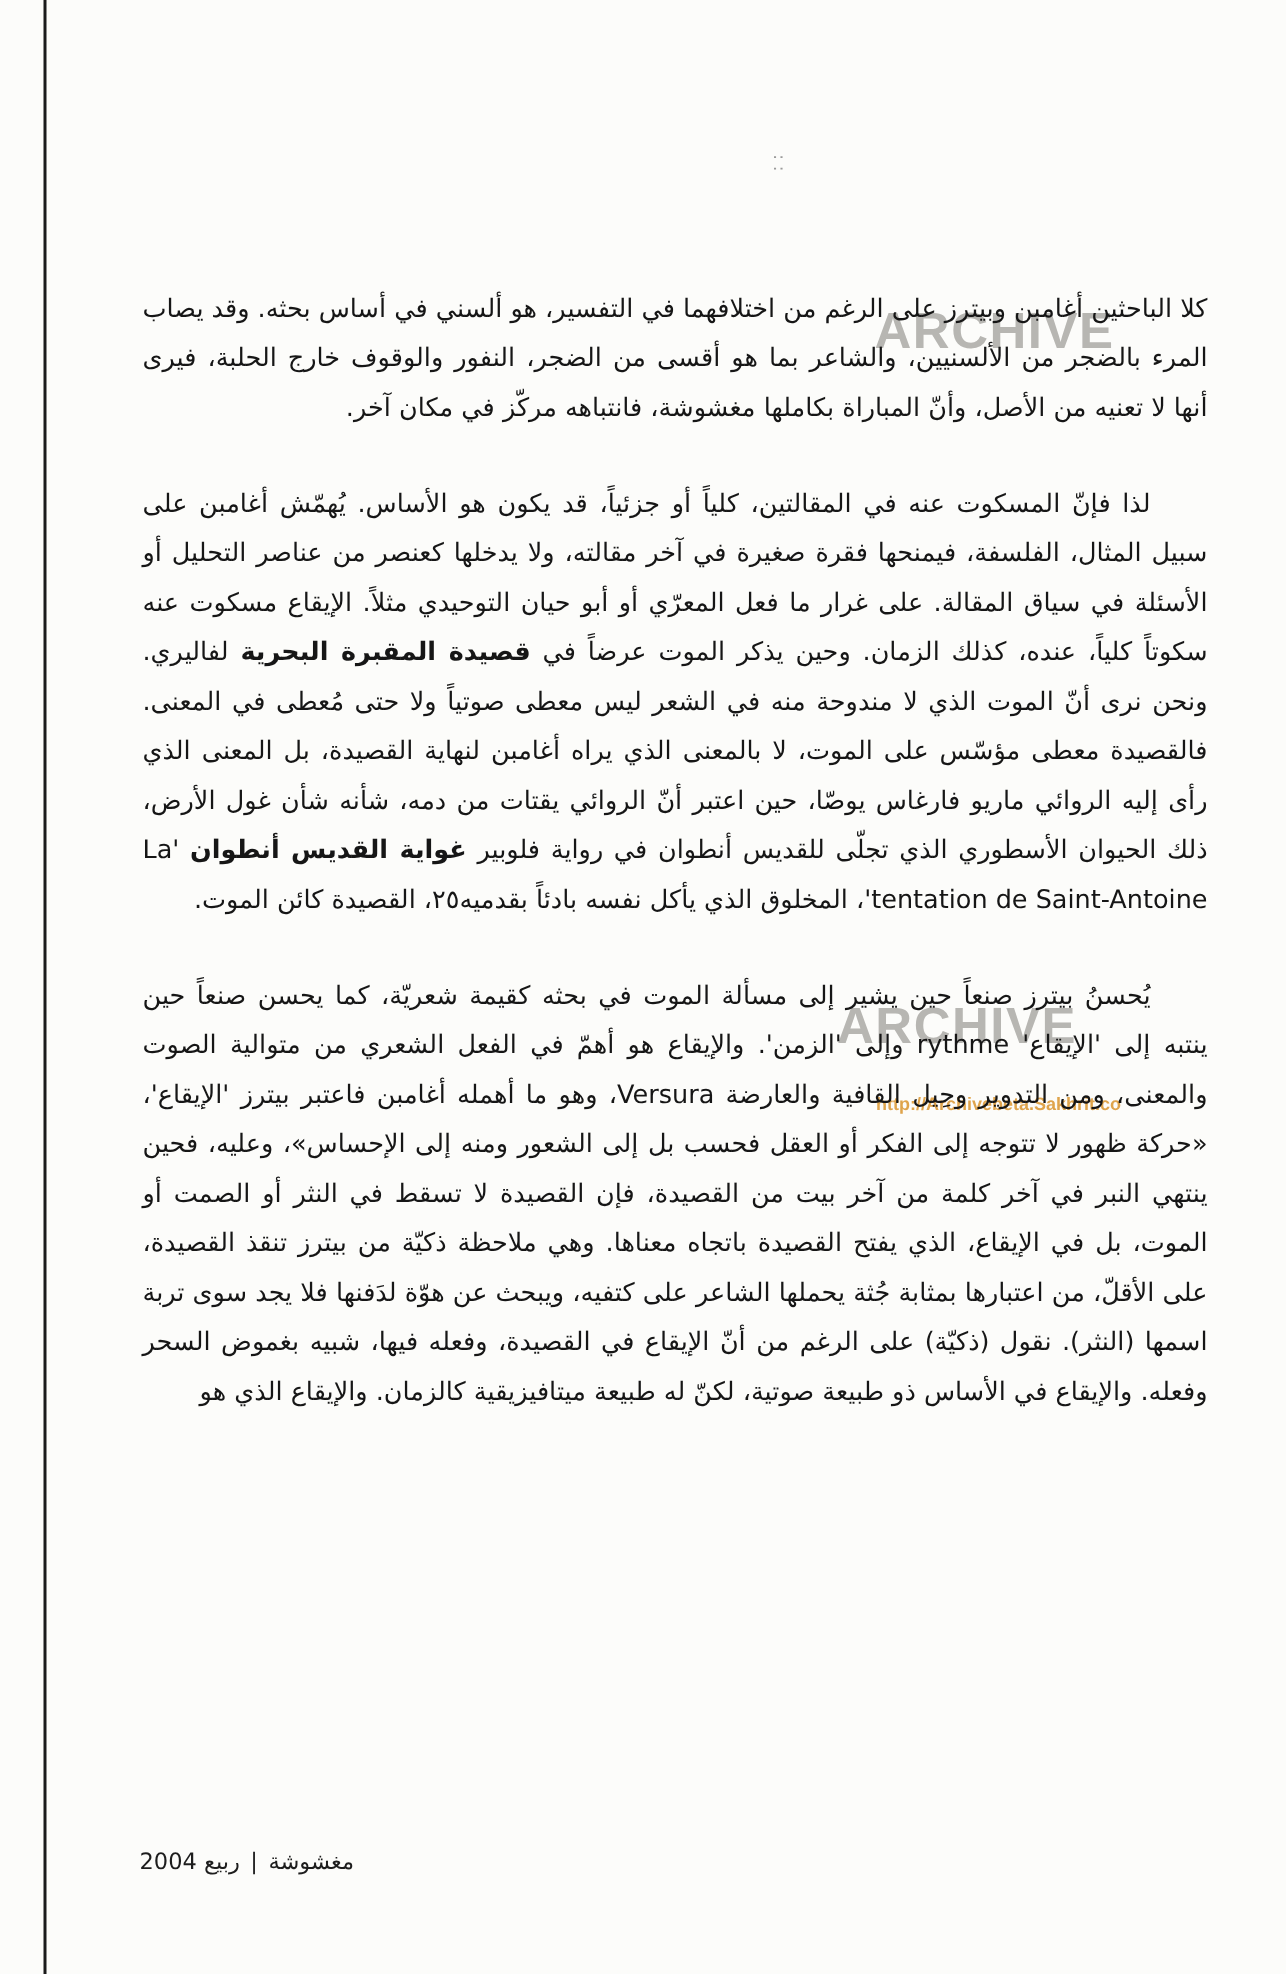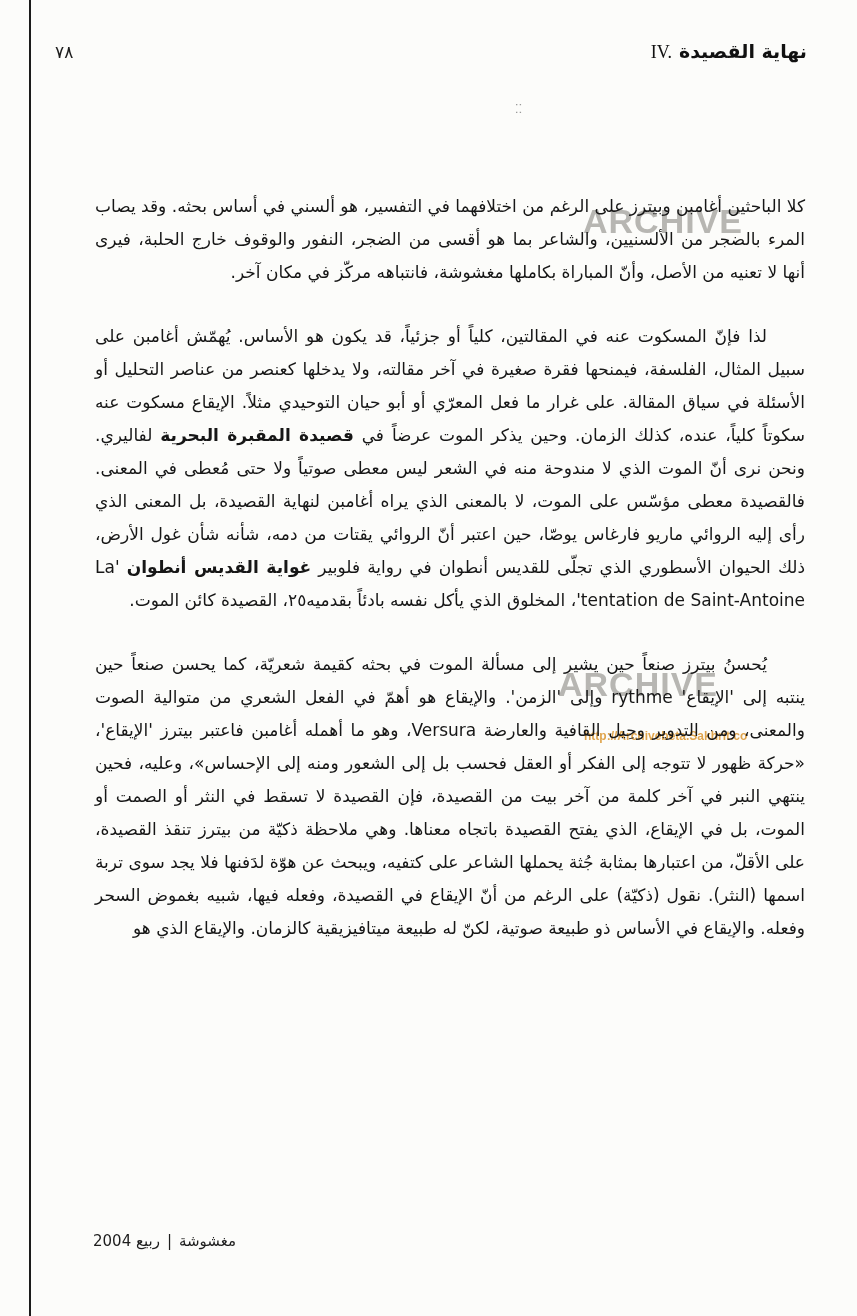--- a/index.html
+++ b/index.html
@@ -51,27 +51,20 @@
     display:flex; gap:7px; font-size:15px; color:#1d1d1d;
   }
 </style>
 </head>
 <body>
 
 <div class="page">
 
   <div class="edge-line"></div>
 
-  <div class="header">
-    <span class="pagenum">٧٨</span>
-    <span class="chapter">
-        <span class="roman">IV.</span>
-        <span class="chtitle">نهاية القصيدة</span>
-      </span>
-  </div>
 
   <div class="dots">::</div>
 
   <div class="wm wm1">ARCHIVE</div>
   <div class="wm wm2">ARCHIVE</div>
   <div class="wm-url">http://Archivebeta.Sakhrit.co</div>
 
   <main class="body-text">
     <p>كلا الباحثين أغامبن وبيترز على الرغم من اختلافهما في التفسير، هو ألسني في أساس بحثه. وقد يصاب المرء بالضجر من الألسنيين، والشاعر بما هو أقسى من الضجر، النفور والوقوف خارج الحلبة، فيرى أنها لا تعنيه من الأصل، وأنّ المباراة بكاملها مغشوشة، فانتباهه مركّز في مكان آخر.</p>
     <p><span>لذا فإنّ المسكوت عنه في المقالتين، كلياً أو جزئياً، قد يكون هو الأساس. يُهمّش أغامبن على سبيل المثال، الفلسفة، فيمنحها فقرة صغيرة في آخر مقالته، ولا يدخلها كعنصر من عناصر التحليل أو الأسئلة في سياق المقالة. على غرار ما فعل المعرّي أو أبو حيان التوحيدي مثلاً. الإيقاع مسكوت عنه سكوتاً كلياً، عنده، كذلك الزمان. وحين يذكر الموت عرضاً في </span><b>قصيدة المقبرة البحرية</b><span> لفاليري. ونحن نرى أنّ الموت الذي لا مندوحة منه في الشعر ليس معطى صوتياً ولا حتى مُعطى في المعنى. فالقصيدة معطى مؤسّس على الموت، لا بالمعنى الذي يراه أغامبن لنهاية القصيدة، بل المعنى الذي رأى إليه الروائي ماريو فارغاس يوصّا، حين اعتبر أنّ الروائي يقتات من دمه، شأنه شأن غول الأرض، ذلك الحيوان الأسطوري الذي تجلّى للقديس أنطوان في رواية فلوبير </span><b>غواية القديس أنطوان</b><span> 'La tentation de Saint-Antoine'، المخلوق الذي يأكل نفسه بادئاً بقدميه٢٥، القصيدة كائن الموت.</span></p>

